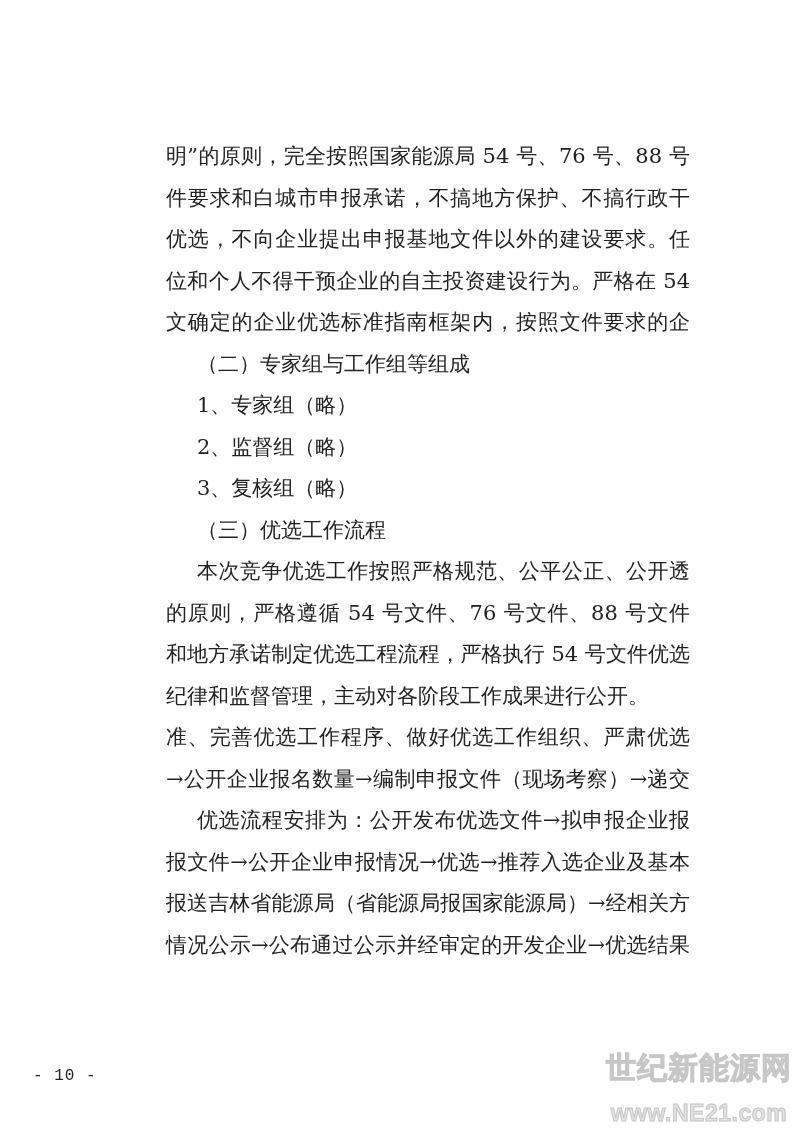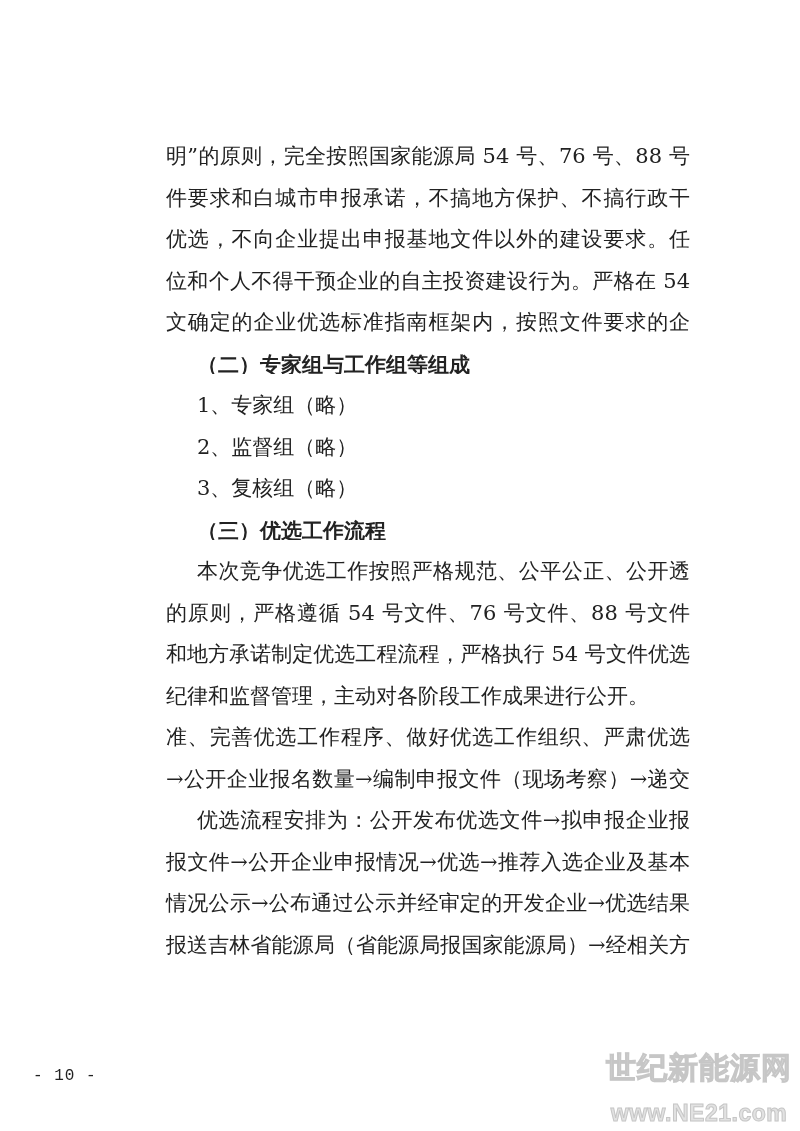--- a/index.html
+++ b/index.html
@@ -35,21 +35,21 @@
     overflow: hidden;
   }
   .line.justify {
     text-align: justify;
     text-align-last: justify;
   }
   .line.indent {
     padding-left: 42px;
   }
   .line.bold {
-    font-weight: bold;
+    font-weight: normal;
   }
   .page-footer {
     position: absolute;
     top: 1032px;
     left: 0;
     width: 100%;
     text-align: left;
     font-size: 16px;
     line-height: 22px;
     letter-spacing: 1px;
@@ -98,22 +98,22 @@
       <div class="line indent">3、复核组（略）</div>
       <div class="line indent bold">（三）优选工作流程</div>
       <div class="line justify indent">本次竞争优选工作按照严格规范、公平公正、公开透明</div>
       <div class="line justify">的原则，严格遵循 54 号文件、76 号文件、88 号文件的要求</div>
       <div class="line justify">和地方承诺制定优选工程流程，严格执行 54 号文件优选标</div>
       <div class="line">纪律和监督管理，主动对各阶段工作成果进行公开。</div>
       <div class="line justify">准、完善优选工作程序、做好优选工作组织、严肃优选工作</div>
       <div class="line justify">→公开企业报名数量→编制申报文件（现场考察）→递交申</div>
       <div class="line justify indent">优选流程安排为：公开发布优选文件→拟申报企业报名</div>
       <div class="line justify">报文件→公开企业申报情况→优选→推荐入选企业及基本</div>
+      <div class="line justify">报送吉林省能源局（省能源局报国家能源局）→经相关方无</div>
       <div class="line justify">情况公示→公布通过公示并经审定的开发企业→优选结果</div>
-      <div class="line justify">报送吉林省能源局（省能源局报国家能源局）→经相关方无</div>
     </div>
 
   <div class="page-footer">- 10 -</div>
 
   <div class="watermark">
     <span class="wm-title">世纪新能源网</span>
     <span class="wm-url">www.NE21.com</span>
   </div>
 
 </div>

